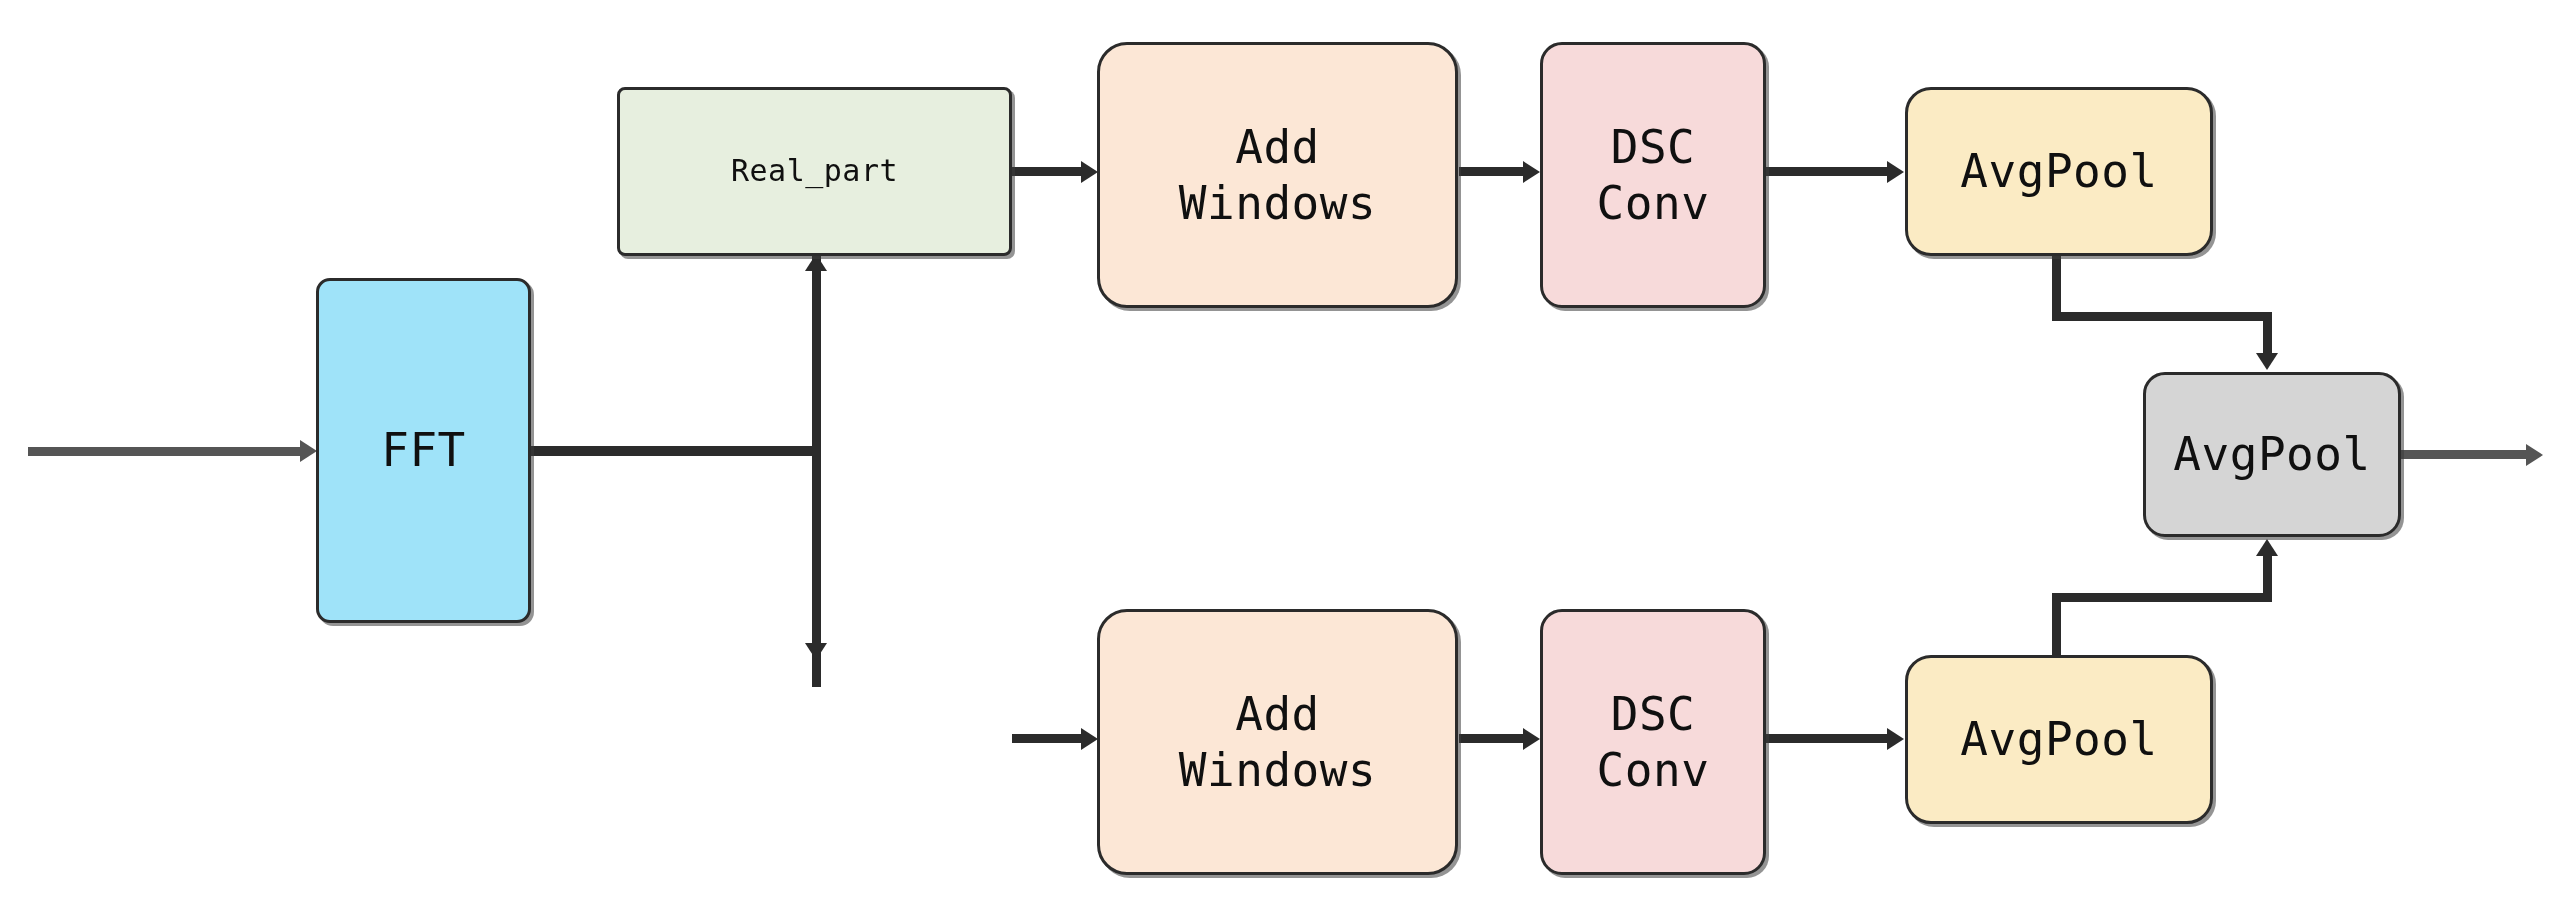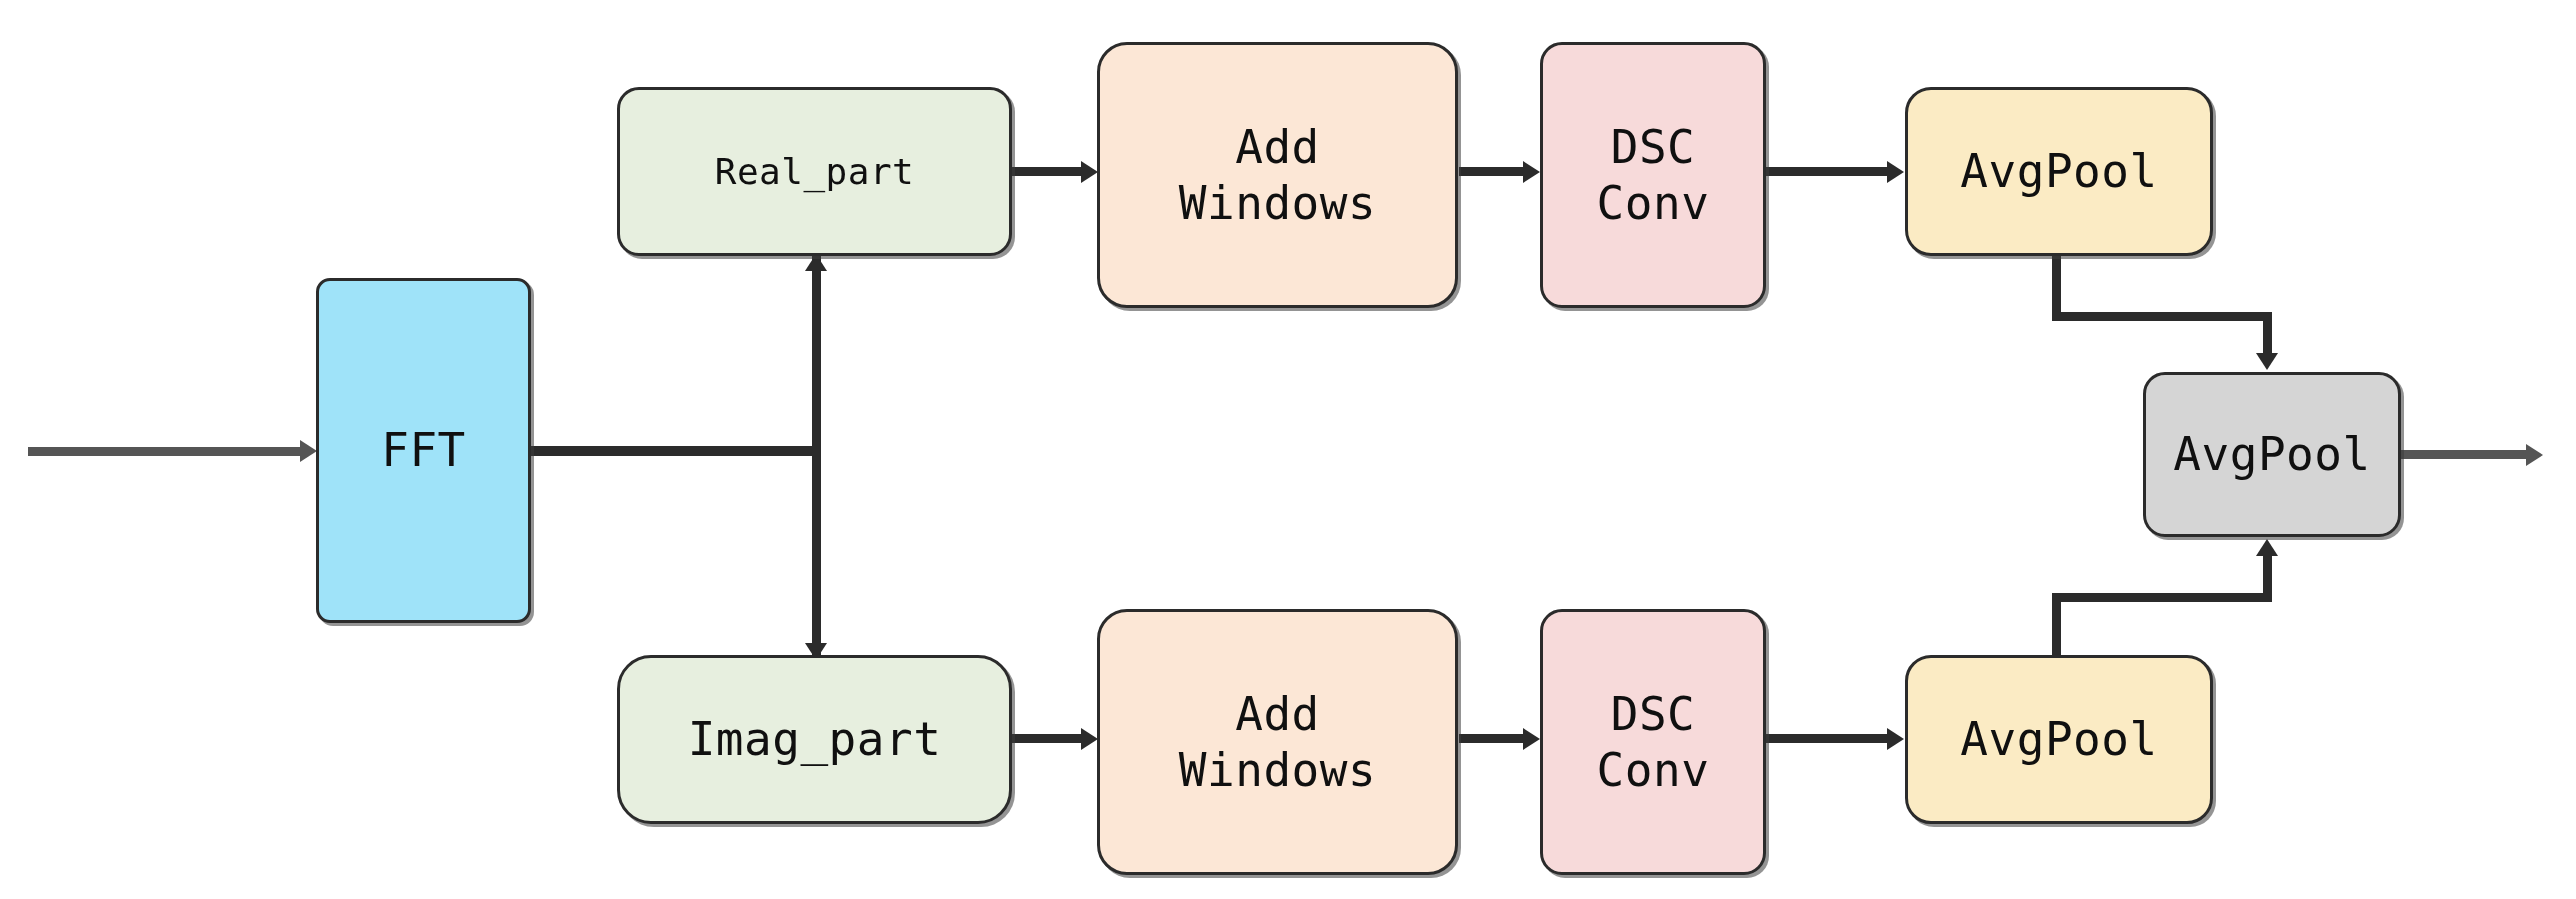--- a/index.html
+++ b/index.html
@@ -90,27 +90,24 @@
   <div class="edge dark" style="left:2263px;top:554px;width:9px;height:46px;"></div>
   <div class="arrow up" style="left:2256px;top:539px;"></div>
 
   <div class="edge" style="left:2401px;top:450px;width:127px;height:9px;"></div>
   <div class="arrow right" style="left:2526px;top:444px;"></div>
 
   <div class="node" style="left:316px;top:278px;width:215px;height:345px;background:#9fe3f9;border-radius:14px;font-size:46px;">
     <span class="lbl">FFT</span>
   </div>
 
-  <div class="node" style="left:617px;top:87px;width:395px;height:169px;background:#e7efdf;border-radius:22px;font-size:36px;">
+  <div class="node" style="left:617px;top:87px;width:395px;height:169px;background:#e7efdf;border-radius:8px;font-size:30px;">
     <span class="lbl">Real_part</span>
   </div>
 
-  <div class="node" style="left:617px;top:655px;width:395px;height:169px;background:#e7efdf;border-radius:34px;font-size:46px;">
-    <span class="lbl">Imag_part</span>
-  </div>
 
   <div class="node" style="left:1097px;top:42px;width:361px;height:266px;background:#fce7d6;border-radius:30px;font-size:46px;">
     <span class="lbl">Add</span>
     <span class="lbl">Windows</span>
   </div>
 
   <div class="node" style="left:1097px;top:609px;width:361px;height:266px;background:#fce7d6;border-radius:30px;font-size:46px;">
     <span class="lbl">Add</span>
     <span class="lbl">Windows</span>
   </div>

